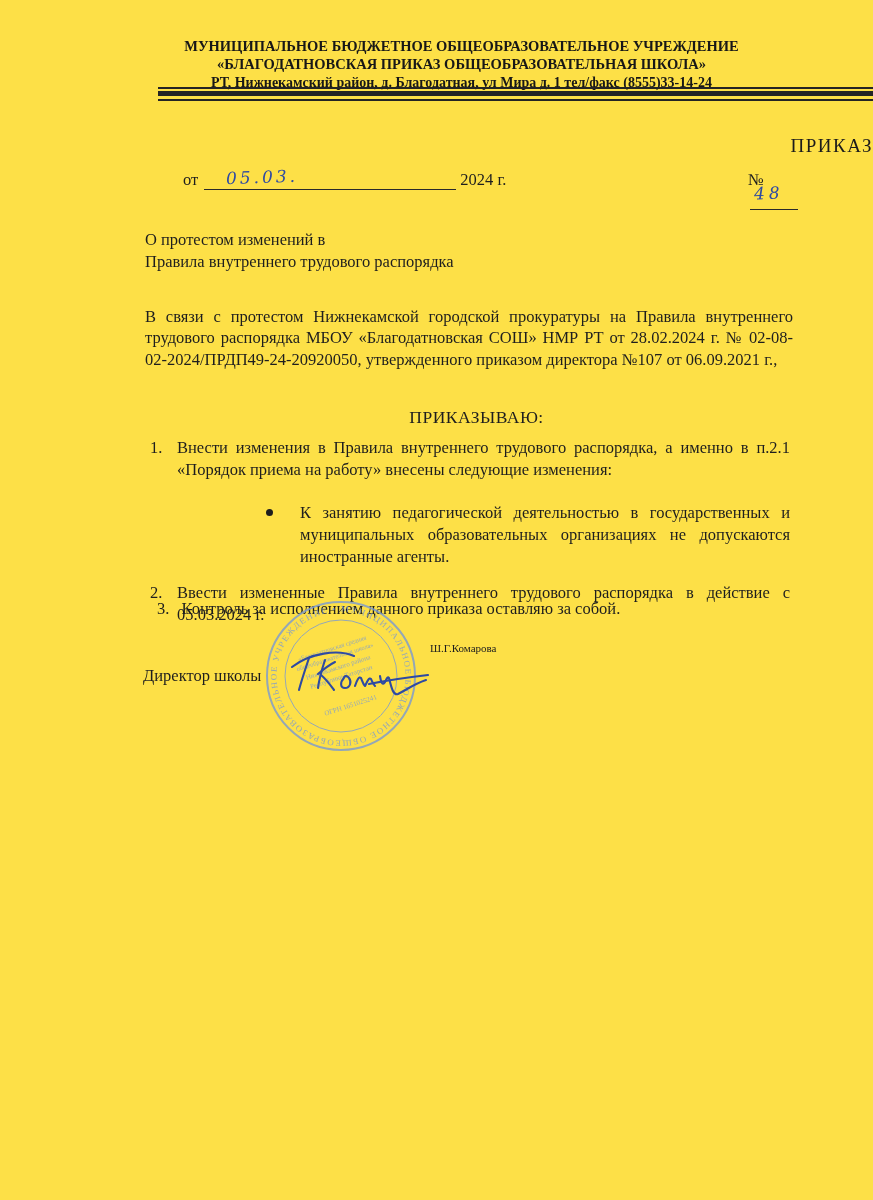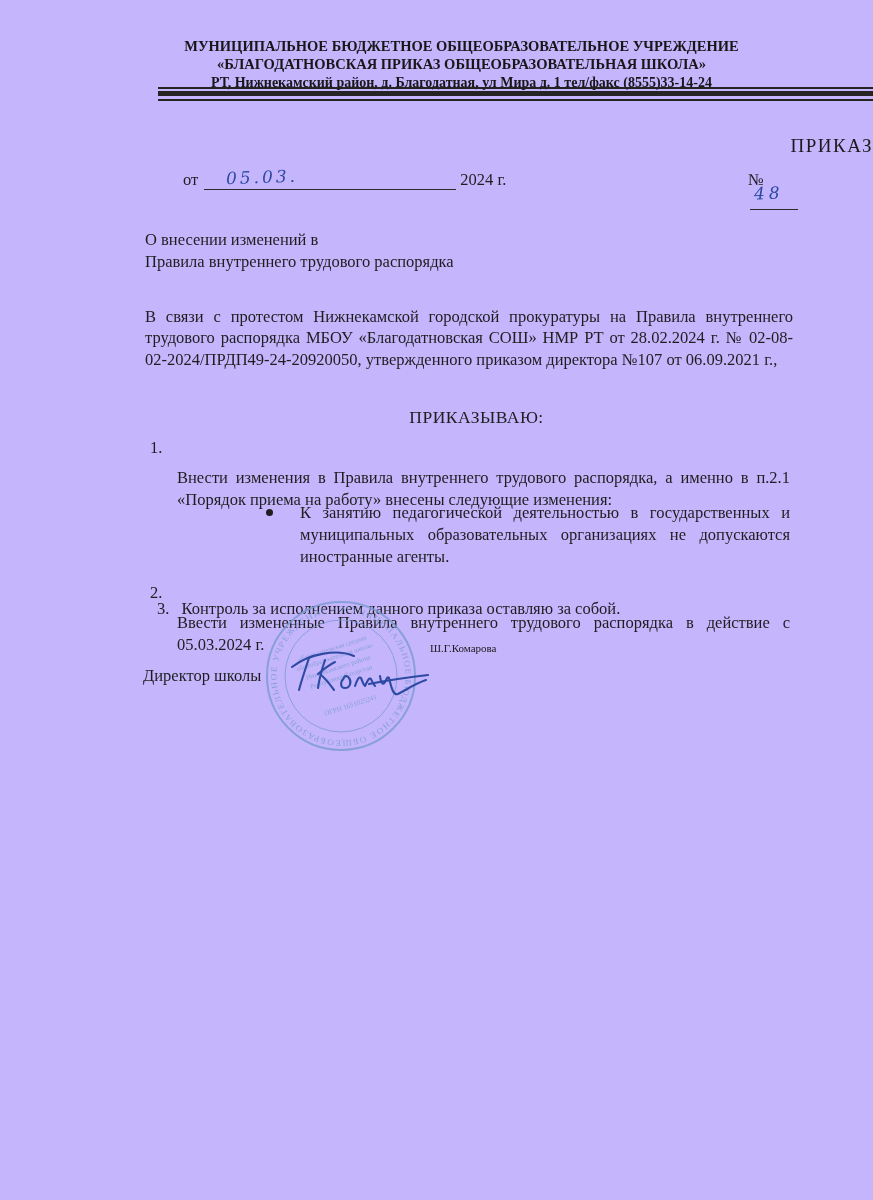--- a/index.html
+++ b/index.html
@@ -1,18 +1,18 @@
 <!DOCTYPE html>
 <html><head>
 <meta charset="utf-8">
 <style>
   html,body{margin:0;padding:0;background:#dedede;}
   .page{
     position:relative;width:873px;height:1200px;margin:0 auto;
-    background:#c4b5fd;color:#1e1e1e;
+    background:#fde047;color:#1e1e1e;
     font-family:"Liberation Serif",serif;overflow:hidden;
   }
   
   .org-header{position:absolute;top:37px;left:85px;right:35px;text-align:center;font-weight:bold;color:#171717;}
   .org-line1,.org-line2{font-size:14.5px;line-height:18px;}
   .org-line3{font-size:14px;line-height:17px;margin-top:1px;}
   .rule{position:absolute;left:158px;right:0;background:#242424;}
   .rule-a{top:87px;height:1.5px;}
   .rule-b{top:91px;height:4.5px;}
   .rule-c{top:99px;height:2px;}
@@ -28,21 +28,21 @@
   }
   .num-wrap{position:absolute;left:565px;top:0;font-size:16.5px;}
   .blank-short{display:inline-block;position:relative;width:48px;height:18px;border-bottom:1.5px solid #2a2a2a;vertical-align:bottom;margin-left:2px;}
   .blank-short .hw{left:4px;top:-8px;letter-spacing:4px;}
   
   .subject{position:absolute;top:229px;left:145px;font-size:16.5px;line-height:22px;}
   .preamble{position:absolute;top:306px;left:145px;width:648px;font-size:16.5px;line-height:21.3px;text-align:justify;text-align-last:left;}
   .command-word{position:absolute;top:407px;left:80px;right:0;text-align:center;font-size:17.5px;letter-spacing:0.5px;}
   .list-item{position:absolute;left:150px;width:640px;font-size:16.5px;line-height:21.5px;}
   .list-item .num{position:absolute;left:0;top:0;}
-  .list-item .txt{display:block;margin-left:27px;width:613px;text-align:justify;text-align-last:left;margin-top:30px;}
+  .list-item .txt{display:block;margin-left:27px;width:613px;text-align:justify;text-align-last:left;}
   .li-1{top:437px;}
   .li-2{top:582px;}
   .li-3{top:598px;left:157px;width:640px;font-size:16.5px;}
   .li-3 .txt3{margin-left:8px;display:inline;}
   .bullet-item{position:absolute;top:502px;left:300px;width:490px;font-size:16.5px;line-height:22px;text-align:justify;text-align-last:left;}
   .bullet-dot{position:absolute;left:-34px;top:7px;width:7px;height:7px;border-radius:50%;background:#1d1d1d;}
   
   .sig-role{position:absolute;top:666px;left:143px;font-size:16.5px;}
   .sig-name{position:absolute;top:642px;left:430px;font-size:11px;}
   .stamp{position:absolute;left:262px;top:597px;width:158px;height:158px;opacity:0.82;}
@@ -63,21 +63,21 @@
   <div class="rule rule-c"></div>
 
   <div class="doc-title">ПРИКАЗ</div>
 
   <div class="date-row">
     <span>от</span><span class="blank-line"><span class="hw">05.03.</span></span><span>2024 г.</span>
     <span class="num-wrap"><span>№</span><span class="blank-short"><span class="hw">48</span></span></span>
   </div>
 
   <div class="subject">
-    <div>О внесении изменений в</div>
+    <div>О протестом изменений в</div>
     <div>Правила внутреннего трудового распорядка</div>
   </div>
 
   <div class="preamble">В связи с протестом Нижнекамской городской прокуратуры  на  Правила внутреннего трудового распорядка МБОУ «Благодатновская СОШ»  НМР РТ от 28.02.2024 г. №  02-08-02-2024/ПРДП49-24-20920050, утвержденного приказом директора №107 от 06.09.2021 г.,</div>
 
   <div class="command-word">ПРИКАЗЫВАЮ:</div>
 
   <div class="list-item li-1">
     <span class="num">1.</span>
     <span class="txt">Внести изменения  в  Правила внутреннего трудового распорядка, а именно в п.2.1 «Порядок приема на работу» внесены следующие изменения:</span>

